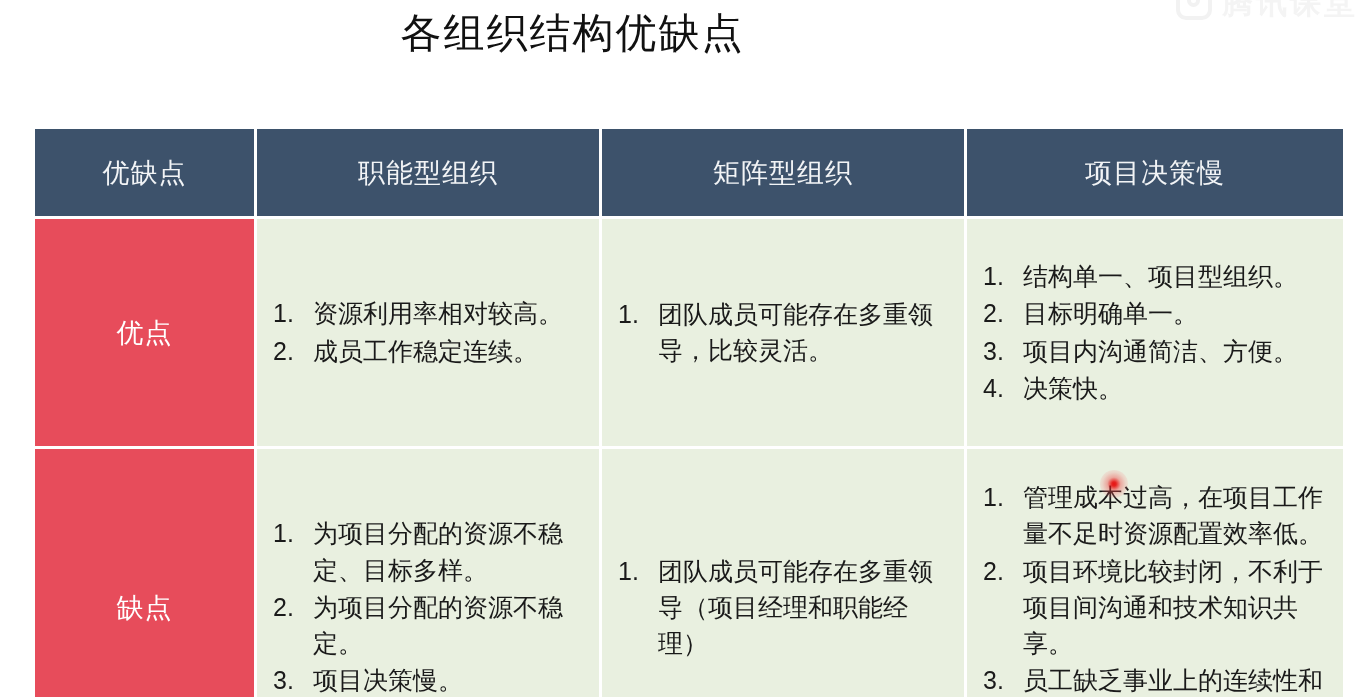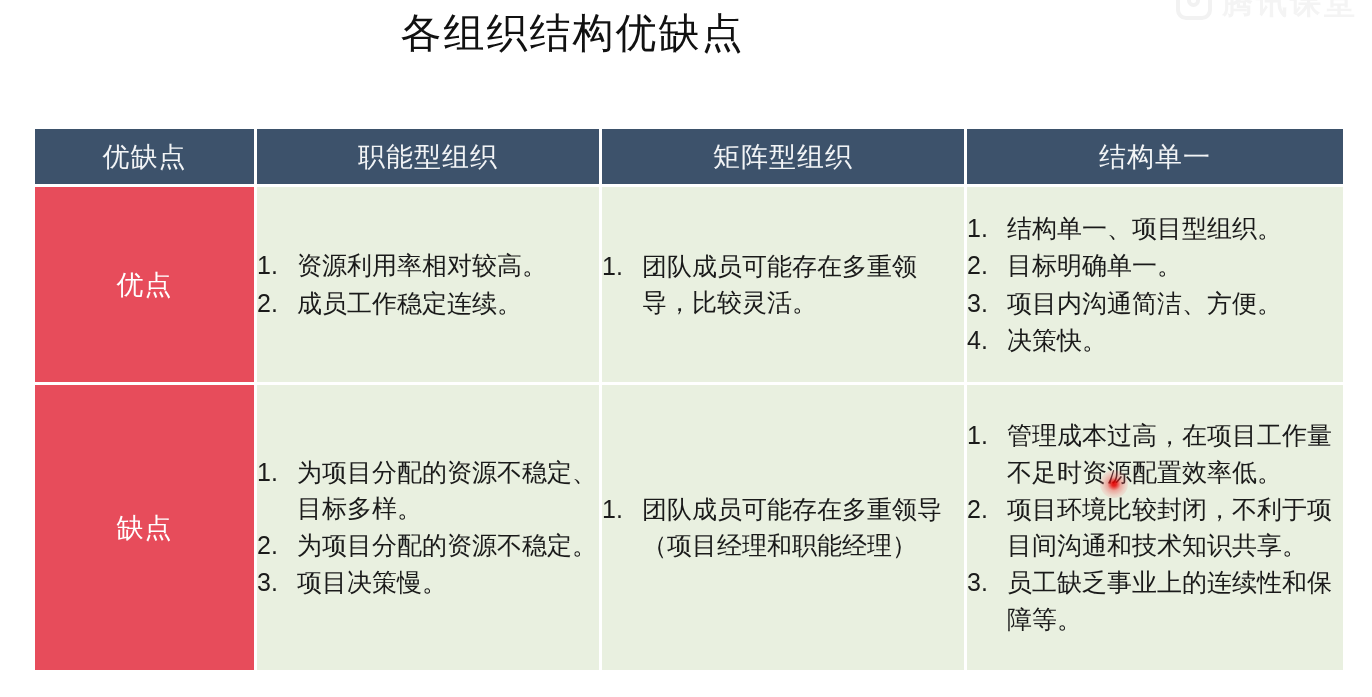--- a/index.html
+++ b/index.html
@@ -79,21 +79,21 @@
   }
   table.matrix {
     border-collapse: separate;
     border-spacing: 3px;
     width: 100%;
     table-layout: fixed;
     background: #ffffff;
   }
   table.matrix th,
   table.matrix td {
-    padding: 0;
+    padding: 16px;
     margin: 0;
     vertical-align: middle;
   }
   
   col.c0 { width: 219px; }
   col.c1 { width: 342px; }
   col.c2 { width: 362px; }
   col.c3 { width: 376px; }
 
   thead th {
@@ -179,21 +179,21 @@
       <col class="c0">
         <col class="c1">
         <col class="c2">
         <col class="c3">
     </colgroup>
     <thead>
       <tr>
         <th>优缺点</th>
         <th>职能型组织</th>
         <th>矩阵型组织</th>
-        <th>结构单一</th>
+        <th>项目决策慢</th>
       </tr>
     </thead>
     <tbody>
 
       <tr class="row-pros">
         <td class="rowlabel">优点</td>
 
         <td class="cell">
           <ol class="items">
             <li>

